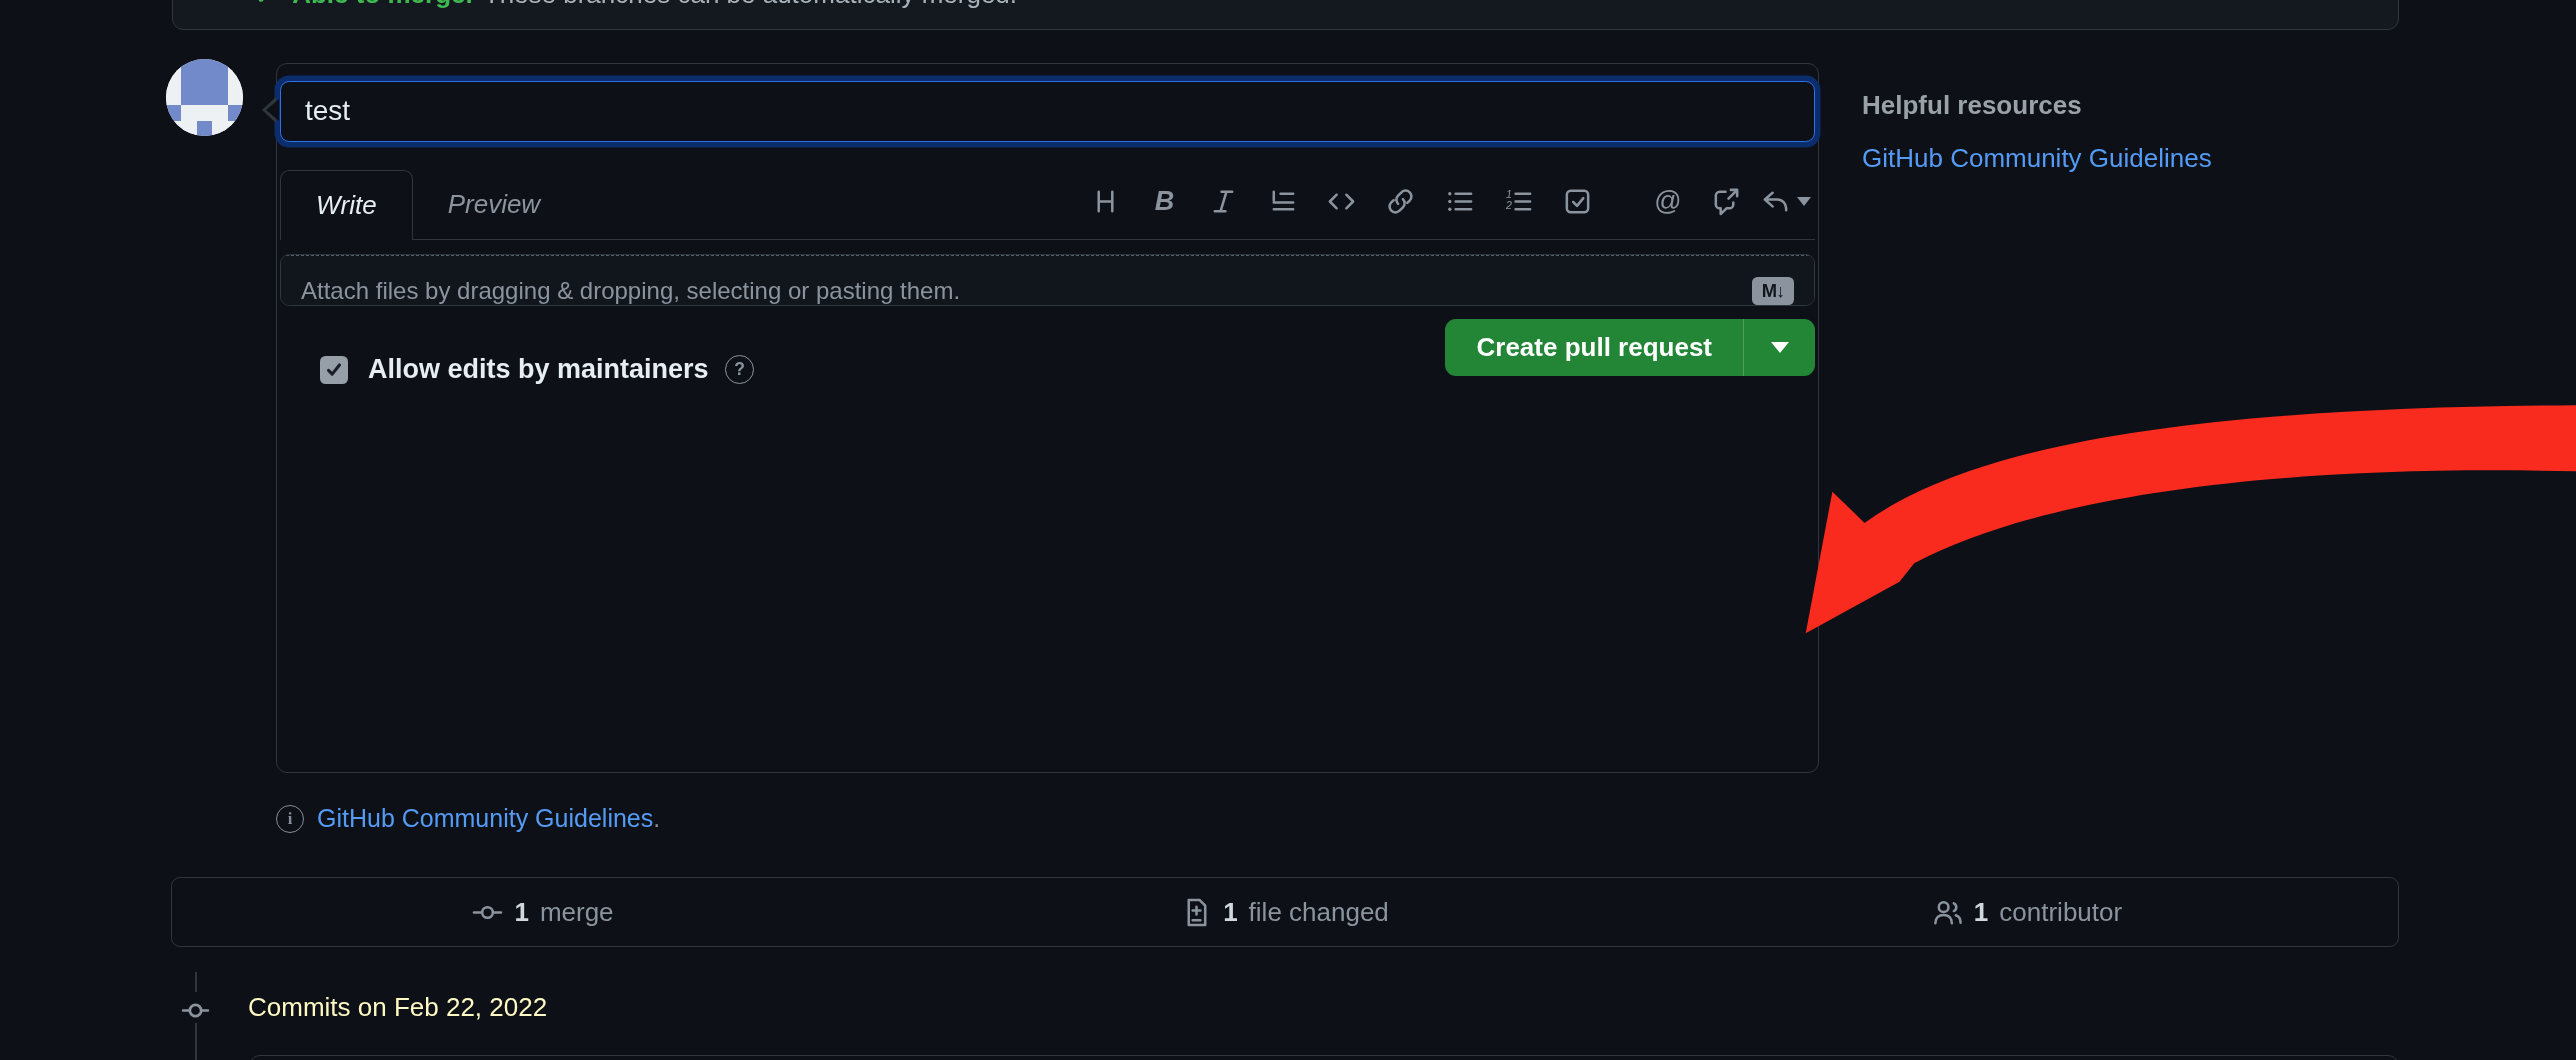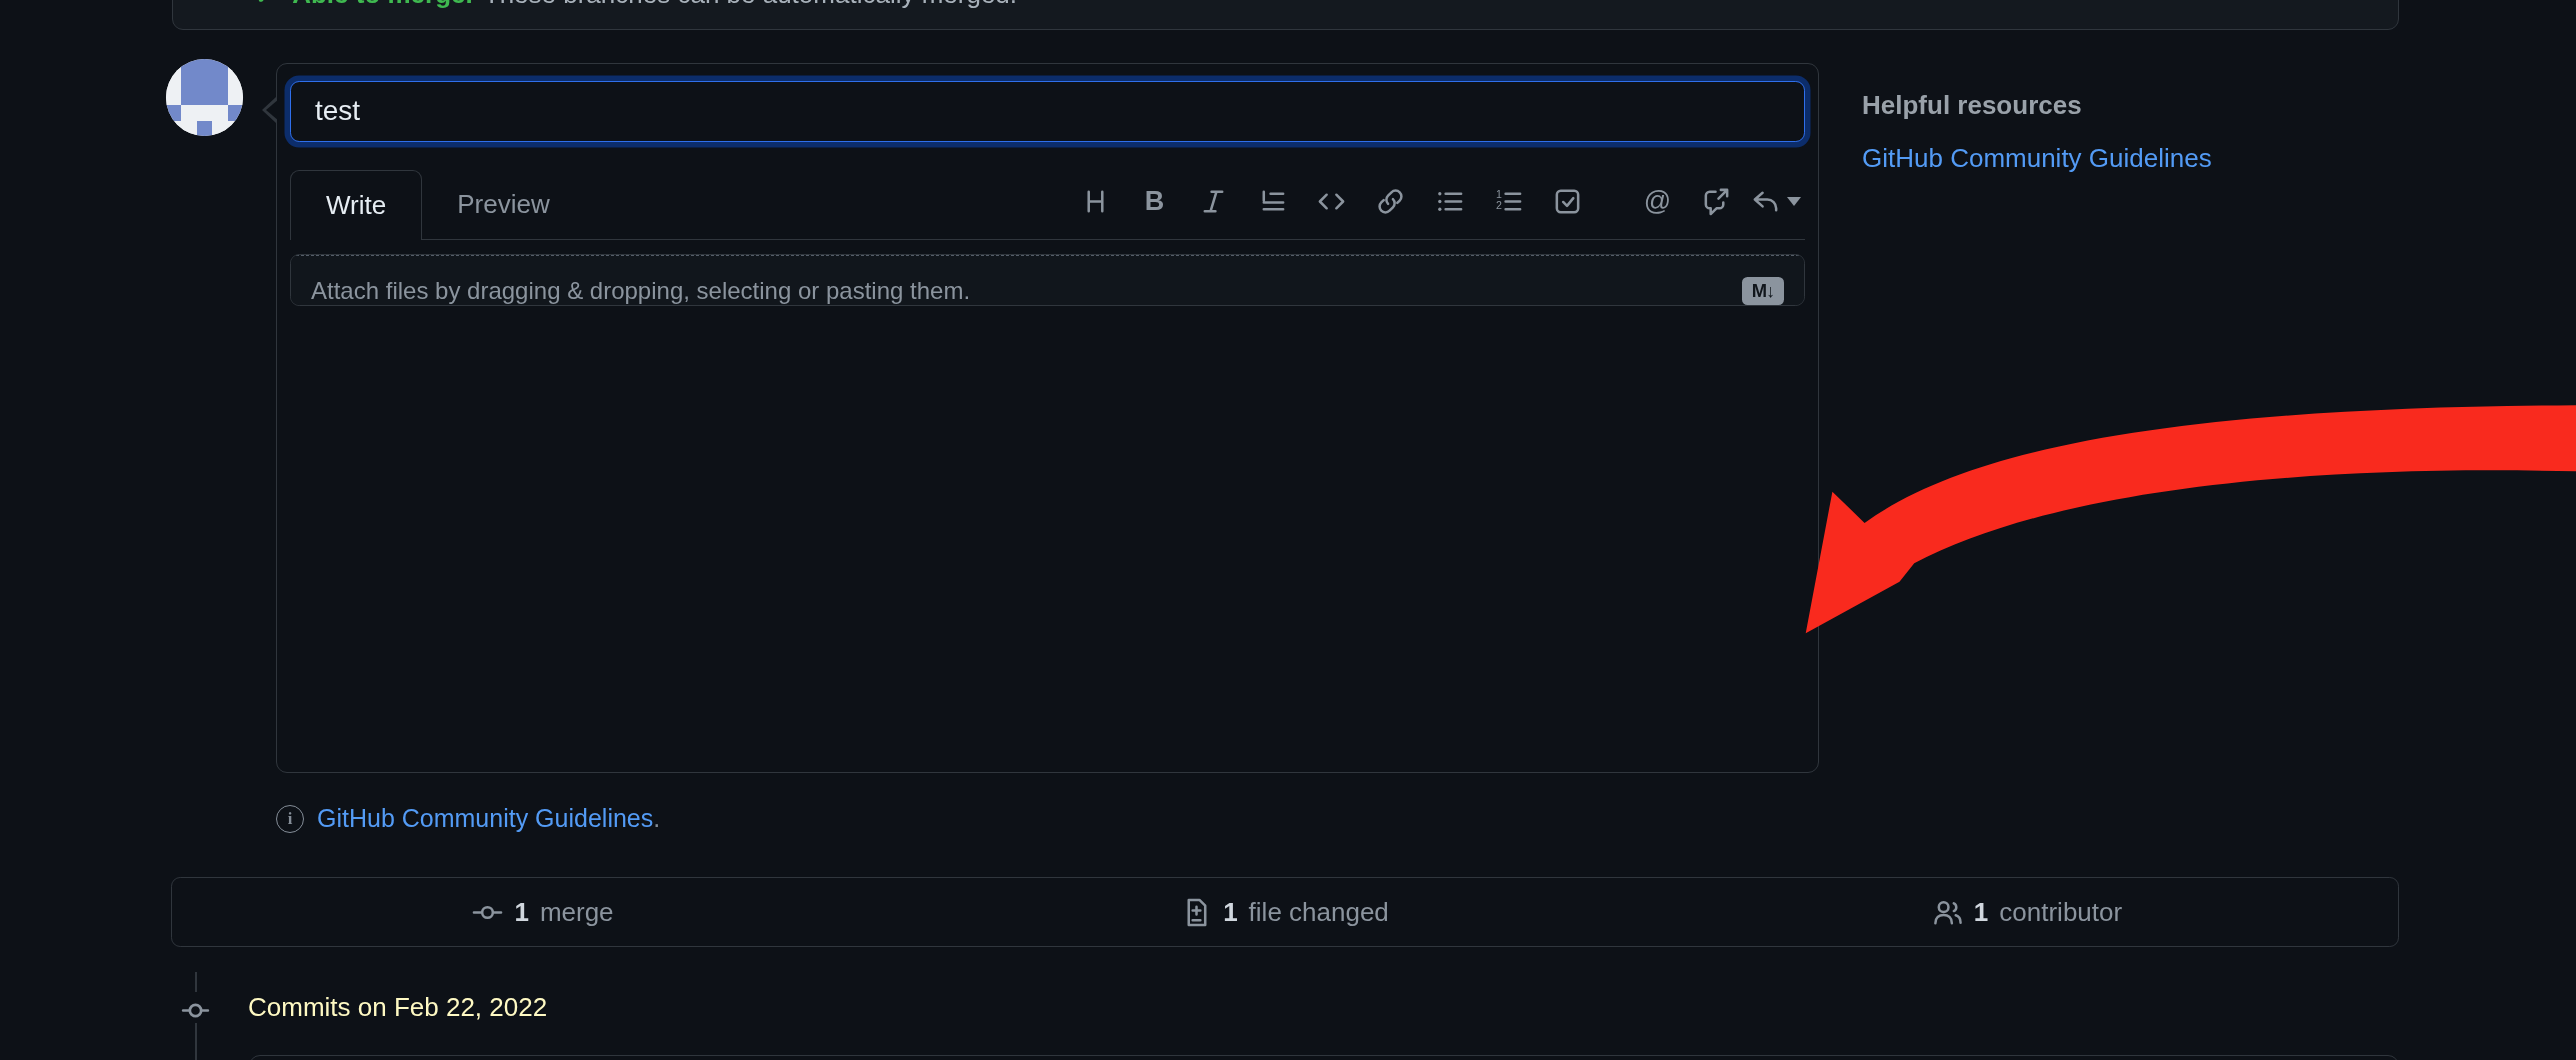--- a/index.html
+++ b/index.html
@@ -27,35 +27,35 @@
   .avatar div { background:#eef1f4; }
   .avatar div:nth-child(2),.avatar div:nth-child(3),.avatar div:nth-child(4),
   .avatar div:nth-child(7),.avatar div:nth-child(8),.avatar div:nth-child(9),
   .avatar div:nth-child(12),.avatar div:nth-child(13),.avatar div:nth-child(14),
   .avatar div:nth-child(16),.avatar div:nth-child(20),
   .avatar div:nth-child(23) { background:#7289ca; }
   
   .card {
     position:absolute; left:276px; top:63px; width:1543px; height:710px;
     background:#0d1117; border:1.8px solid #30363d; border-radius:11px;
-    padding:11px 13px;
+    padding:11px 3px;
   }
   .card::before { content:""; position:absolute; left:-14.7px; top:33px;
     border:13px solid transparent; border-left:none; border-right:14.7px solid #30363d; }
   .card::after { content:""; position:absolute; left:-11px; top:35px;
     border:11px solid transparent; border-left:none; border-right:13px solid #0d1117; }
   .title-input {
     width:100%; height:61px; margin-top:5.5px; background:#0d1117;
     border:1.8px solid #2f6feb; border-radius:9.2px; outline:none;
     box-shadow:0 0 0 5.5px #0c2d6b; padding:0 24px;
     color:#e6edf3; font-size:28px; font-family:"Liberation Sans", sans-serif;
   }
   .tabrow {
     margin-top:28px; display:flex; align-items:center;
-    border-bottom:1.8px solid #30363d; height:70px;
+    border-bottom:1.8px solid #30363d; height:70px;font-style:italic;
   }
   .tab { font-size:26px; padding:0 35px; height:68px; display:flex; align-items:center; }
   .tab.active {
     color:#e6edf3; background:#0d1117; border:1.8px solid #30363d; border-bottom:none;
     border-radius:9.2px 9.2px 0 0; margin-bottom:-1.8px; height:70px;
   }
   .tab.inactive { color:#8b949e; cursor:pointer; }
   .toolbar { margin-left:auto; align-self:center; display:flex; align-items:center; margin-bottom:5.5px; }
   .tbtn { width:59px; height:44px; display:flex; align-items:center; justify-content:center;
           color:#8b949e; cursor:pointer; }
@@ -242,20 +242,37 @@
   <div class="comment-box">
     <svg class="resize-handle" width="24" height="24" viewBox="0 0 26 26">
       <path d="M5 23L23 5 M14 24L24 14" stroke="#636e7b" stroke-width="2"></path>
     </svg>
     <div class="cb-footer">
       <span>Attach files by dragging &amp; dropping, selecting or pasting them.</span>
       <span class="md-badge">M↓</span>
     </div>
   </div>
 
+  <div class="action-row">
+    <div class="allow-edits">
+      <span class="checkbox">
+        <svg width="20" height="20" viewBox="0 0 22 22">
+            <path d="M5 11.5l4 4 8-10"></path>
+          </svg>
+      </span>
+      <span class="allow-label">Allow edits by maintainers</span>
+      <span class="help-circle">?</span>
+    </div>
+    <div class="pr-btn">
+      <div class="pr-btn-main">Create pull request</div>
+      <div class="pr-btn-dd">
+        <span class="pr-caret"></span>
+      </div>
+    </div>
+  </div>
 </div>
 
 <div class="note">
   <span class="info-circle">i</span>
   <a>GitHub Community Guidelines</a>
   <span>.</span>
 </div>
 
 <div class="side">
   <div class="head">Helpful resources</div>

